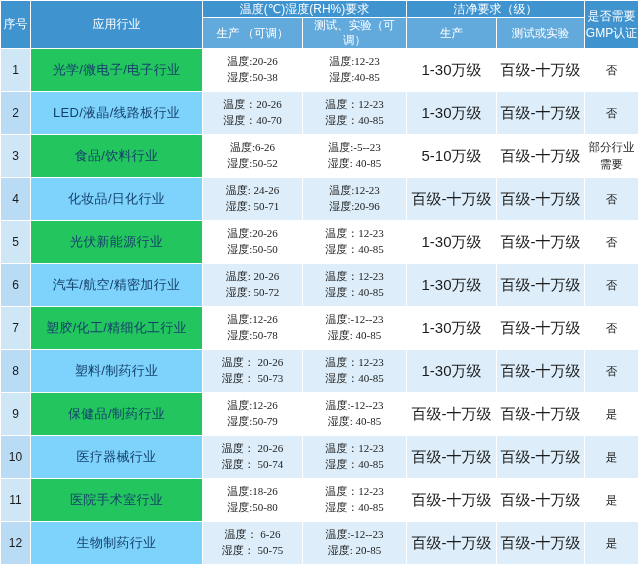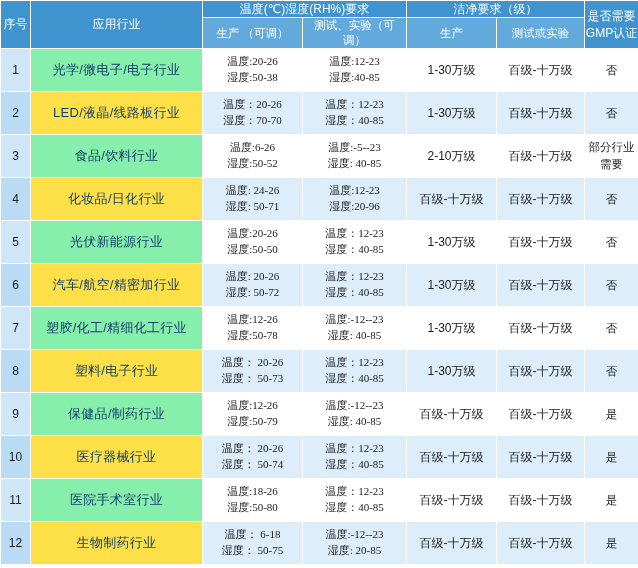--- a/index.html
+++ b/index.html
@@ -60,35 +60,35 @@
     font-weight: bold;
     letter-spacing: 0.3px;
   }
   .c-two {
     font-size: 11px;
     color: #1b1b1b;
     line-height: 1.45;
     text-align: center;
   }
   .c-cln {
-    font-size: 12px;
+    font-size: 15px;
     color: #1b1b1b;
   }
   .c-gmp {
     font-size: 11.5px;
     color: #1b1b1b;
     line-height: 1.45;
   }
   
   tr.band-a td { background: #ffffff; }
   tr.band-b td { background: #ddeefa; }
   tr.band-a td.c-idx { background: #cfe6f7; }
   tr.band-b td.c-idx { background: #b9dbf3; }
-  tr.band-a td.c-ind { background: #86efac; }
-  tr.band-b td.c-ind { background: #fde047; margin-top: 32px; }
+  tr.band-a td.c-ind { background: #22c55e; }
+  tr.band-b td.c-ind { background: #7dd3fc; margin-top: 32px; }
   .line { display: block; font-family: Liberation Serif, serif; }
 </style>
 </head>
 <body>
 
 <div id="sheet">
   <table class="grid">
     <colgroup>
       <col style="width:30px">
       <col style="width:172px">
@@ -129,21 +129,21 @@
         <td class="c-cln">1-30万级</td>
         <td class="c-cln">百级-十万级</td>
         <td class="c-gmp">否</td>
       </tr>
 
       <tr class="band-b">
         <td class="c-idx">2</td>
         <td class="c-ind">LED/液晶/线路板行业</td>
         <td class="c-two">
           <span class="line">温度：20-26</span>
-          <span class="line">湿度：70-70</span>
+          <span class="line">湿度：40-70</span>
         </td>
         <td class="c-two">
           <span class="line">温度：12-23</span>
           <span class="line">湿度：40-85</span>
         </td>
         <td class="c-cln">1-30万级</td>
         <td class="c-cln">百级-十万级</td>
         <td class="c-gmp">否</td>
       </tr>
 
@@ -151,21 +151,21 @@
         <td class="c-idx">3</td>
         <td class="c-ind">食品/饮料行业</td>
         <td class="c-two">
           <span class="line">温度:6-26</span>
           <span class="line">湿度:50-52</span>
         </td>
         <td class="c-two">
           <span class="line">温度:-5--23</span>
           <span class="line">湿度: 40-85</span>
         </td>
-        <td class="c-cln">2-10万级</td>
+        <td class="c-cln">5-10万级</td>
         <td class="c-cln">百级-十万级</td>
         <td class="c-gmp">
           <span class="line">部分行业</span>
           <span class="line">需要</span>
         </td>
       </tr>
 
       <tr class="band-b">
         <td class="c-idx">4</td>
         <td class="c-ind">化妆品/日化行业</td>
@@ -225,21 +225,21 @@
           <span class="line">温度:-12--23</span>
           <span class="line">湿度: 40-85</span>
         </td>
         <td class="c-cln">1-30万级</td>
         <td class="c-cln">百级-十万级</td>
         <td class="c-gmp">否</td>
       </tr>
 
       <tr class="band-b">
         <td class="c-idx">8</td>
-        <td class="c-ind">塑料/电子行业</td>
+        <td class="c-ind">塑料/制药行业</td>
         <td class="c-two">
           <span class="line">温度： 20-26</span>
           <span class="line">湿度： 50-73</span>
         </td>
         <td class="c-two">
           <span class="line">温度：12-23</span>
           <span class="line">湿度：40-85</span>
         </td>
         <td class="c-cln">1-30万级</td>
         <td class="c-cln">百级-十万级</td>
@@ -291,21 +291,21 @@
         </td>
         <td class="c-cln">百级-十万级</td>
         <td class="c-cln">百级-十万级</td>
         <td class="c-gmp">是</td>
       </tr>
 
       <tr class="band-b">
         <td class="c-idx">12</td>
         <td class="c-ind">生物制药行业</td>
         <td class="c-two">
-          <span class="line">温度： 6-18</span>
+          <span class="line">温度： 6-26</span>
           <span class="line">湿度： 50-75</span>
         </td>
         <td class="c-two">
           <span class="line">温度:-12--23</span>
           <span class="line">湿度: 20-85</span>
         </td>
         <td class="c-cln">百级-十万级</td>
         <td class="c-cln">百级-十万级</td>
         <td class="c-gmp">是</td>
       </tr>

